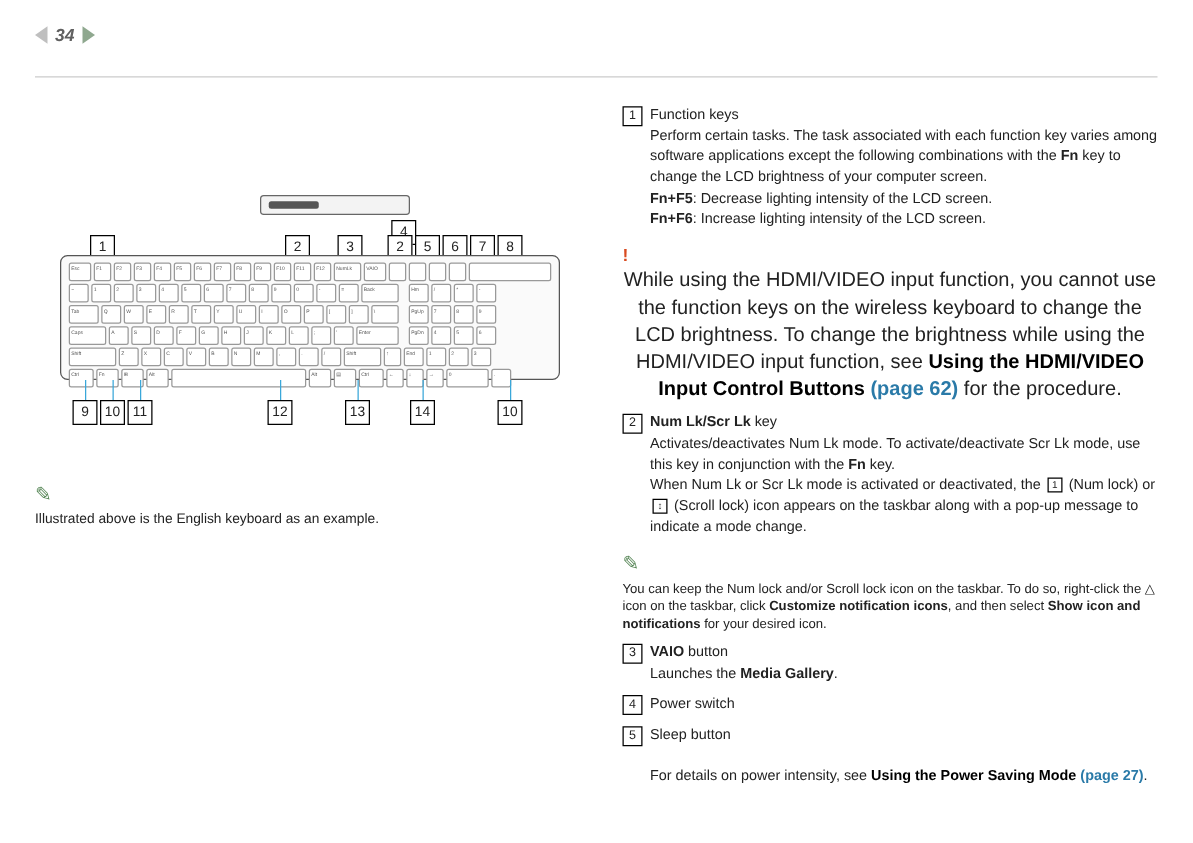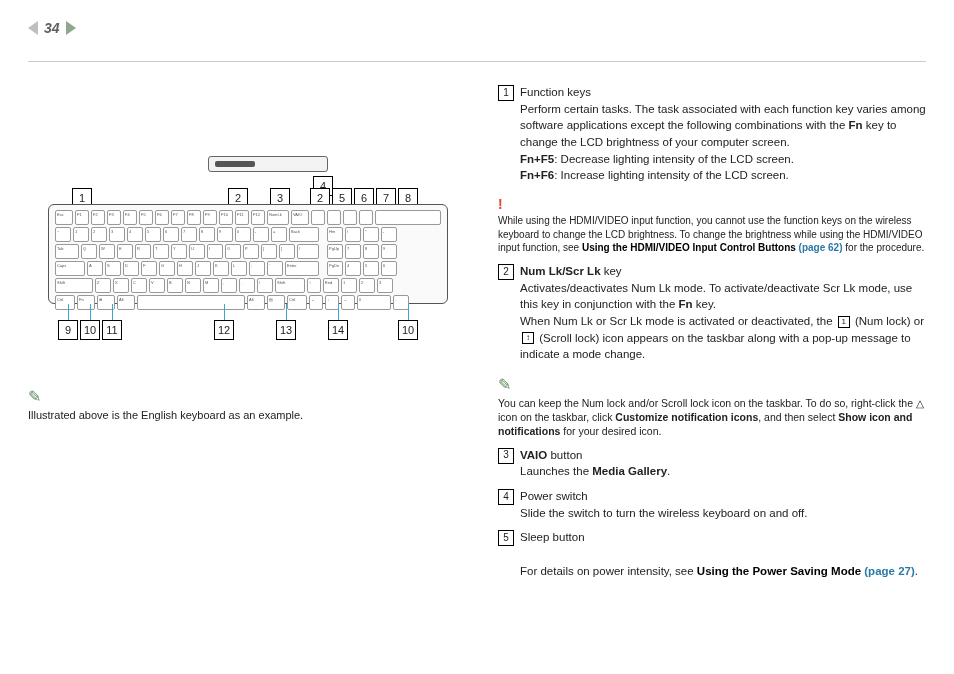--- a/index.html
+++ b/index.html
@@ -290,21 +290,21 @@
         <span>Function keys</span><br>
         <span>Perform certain tasks. The task associated with each function key varies among software applications except the following combinations with the </span><b>Fn</b><span> key to change the LCD brightness of your computer screen.</span><br>
         <b>Fn+F5</b><span>: Decrease lighting intensity of the LCD screen.</span><br>
         <b>Fn+F6</b><span>: Increase lighting intensity of the LCD screen.</span>
       </div>
     </div>
 
     <div class="note-pencil">
       <span class="warn">!</span>
     </div>
-    <div style="font-size:10px; line-height:1.35;">
+    <div style="font-size:16px; line-height:1.35;text-align:center;">
       <span>While using the HDMI/VIDEO input function, you cannot use the function keys on the wireless keyboard to change the LCD brightness. To change the brightness while using the HDMI/VIDEO input function, see </span><b><span style="color:#000">Using the HDMI/VIDEO Input Control Buttons <span style="color:#2a7aa8">(page 62)</span></span></b><span> for the procedure.</span>
     </div>
 
     <div class="item">
       <span class="boxnum">2</span>
       <div class="item-body">
         <b>Num Lk/Scr Lk</b><span> key</span><br>
         <span>Activates/deactivates Num Lk mode. To activate/deactivate Scr Lk mode, use this key in conjunction with the </span><b>Fn</b><span> key.</span><br>
         <span>When Num Lk or Scr Lk mode is activated or deactivated, the </span>
         <span class="small-lock">1</span>
@@ -326,21 +326,20 @@
       <div class="item-body">
         <b>VAIO</b><span> button</span><br>
         <span>Launches the </span><b>Media Gallery</b>.
       </div>
     </div>
 
     <div class="item">
       <span class="boxnum">4</span>
       <div class="item-body">
         <span>Power switch</span><br>
-        <span>Slide the switch to turn the wireless keyboard on and off.</span>
       </div>
     </div>
 
     <div class="item">
       <span class="boxnum">5</span>
       <div class="item-body">
         <span>Sleep button</span><br>
         <br>
         <span>For details on power intensity, see </span><b class="link"><span style="color:#000">Using the Power Saving Mode </span><span style="color:#2a7aa8">(page 27)</span></b>.
       </div>

